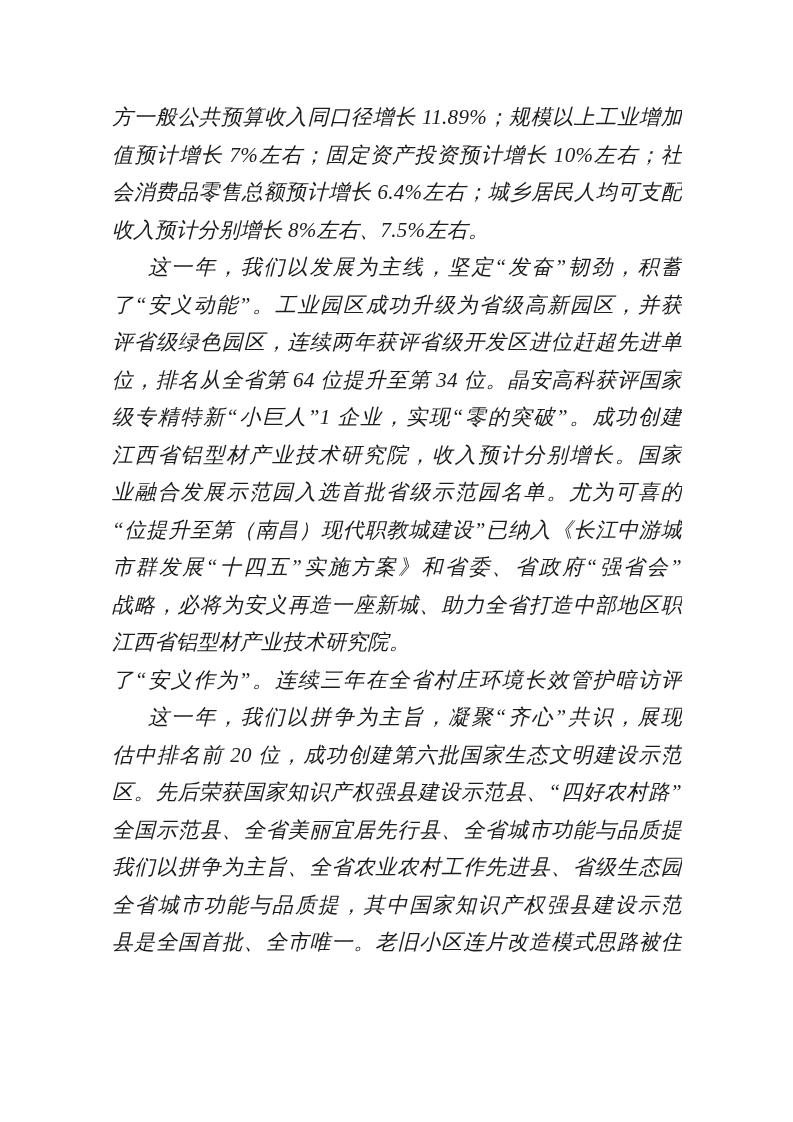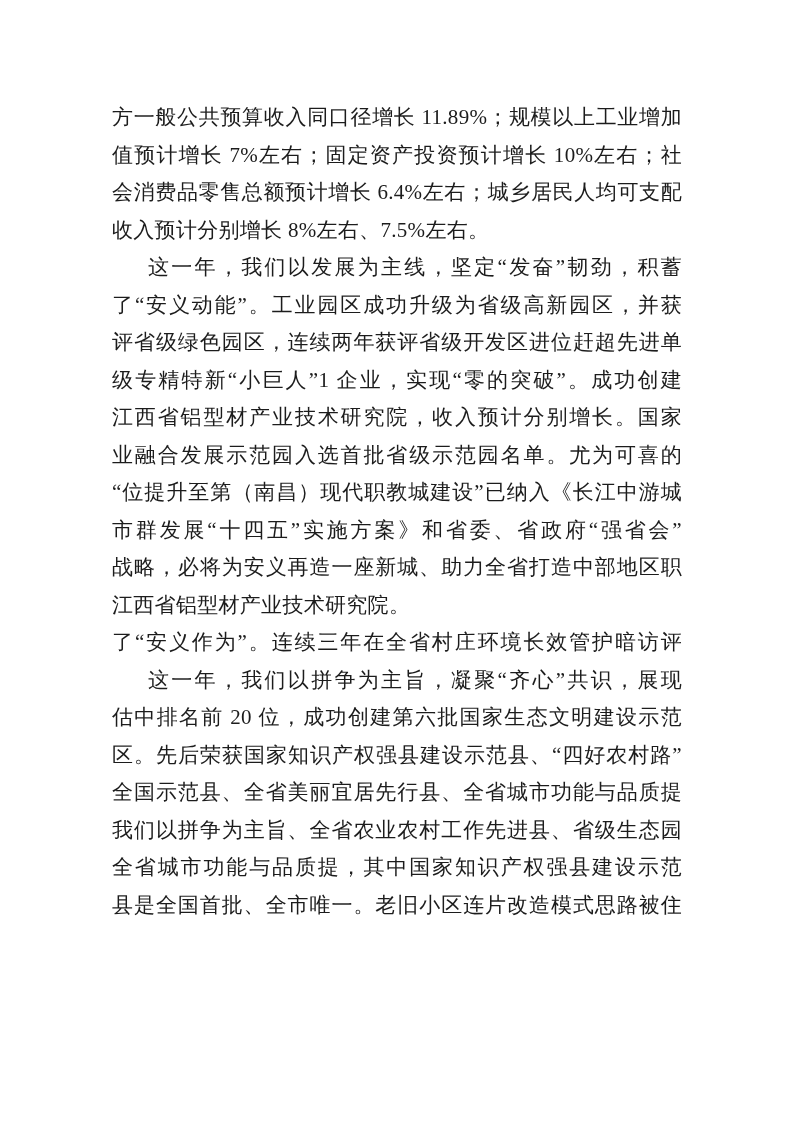--- a/index.html
+++ b/index.html
@@ -7,20 +7,21 @@
     padding: 0;
     background: #ffffff;
     font-family: "Liberation Serif", "DejaVu Serif", serif;
   }
   .page {
     position: relative;
     width: 790px;
     height: 1122px;
     background: #ffffff;
     overflow: hidden;
+    font-style: italic;
   }
   .text-block {
     position: absolute;
     left: 112px;
     top: 99px;
     width: 570px;
     font-size: 21px;
     color: #1c1c1c;
     font-weight: 400;
   }
@@ -51,20 +52,21 @@
       <div class="paragraph">
         <div class="line">方一般公共预算收入同口径增长 11.89%；规模以上工业增加</div>
         <div class="line">值预计增长 7%左右；固定资产投资预计增长 10%左右；社</div>
         <div class="line">会消费品零售总额预计增长 6.4%左右；城乡居民人均可支配</div>
         <div class="line para-end">收入预计分别增长 8%左右、7.5%左右。</div>
       </div>
       <div class="paragraph">
         <div class="line indent">这一年，我们以发展为主线，坚定“发奋”韧劲，积蓄</div>
         <div class="line">了“安义动能”。工业园区成功升级为省级高新园区，并获</div>
         <div class="line">评省级绿色园区，连续两年获评省级开发区进位赶超先进单</div>
+        <div class="line">位，排名从全省第 64 位提升至第 34 位。晶安高科获评国家</div>
         <div class="line">级专精特新“小巨人”1 企业，实现“零的突破”。成功创建</div>
         <div class="line">江西省铝型材产业技术研究院，收入预计分别增长。国家</div>
         <div class="line">业融合发展示范园入选首批省级示范园名单。尤为可喜的是，</div>
         <div class="line">“位提升至第（南昌）现代职教城建设”已纳入《长江中游城</div>
         <div class="line">市群发展“十四五”实施方案》和省委、省政府“强省会”</div>
         <div class="line">战略，必将为安义再造一座新城、助力全省打造中部地区职</div>
         <div class="line para-end">江西省铝型材产业技术研究院。</div>
       </div>
       <div class="paragraph">
         <div class="line">了“安义作为”。连续三年在全省村庄环境长效管护暗访评</div>

